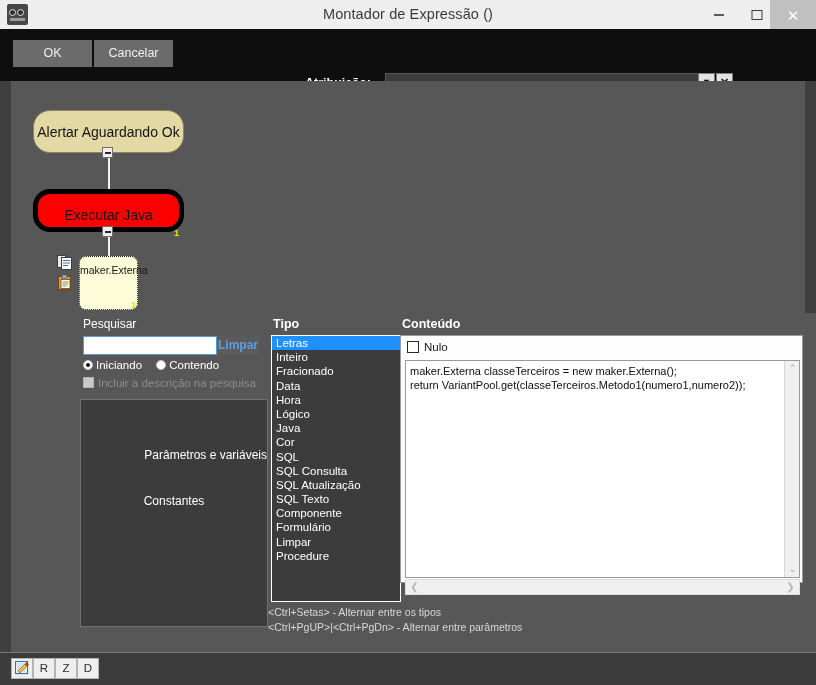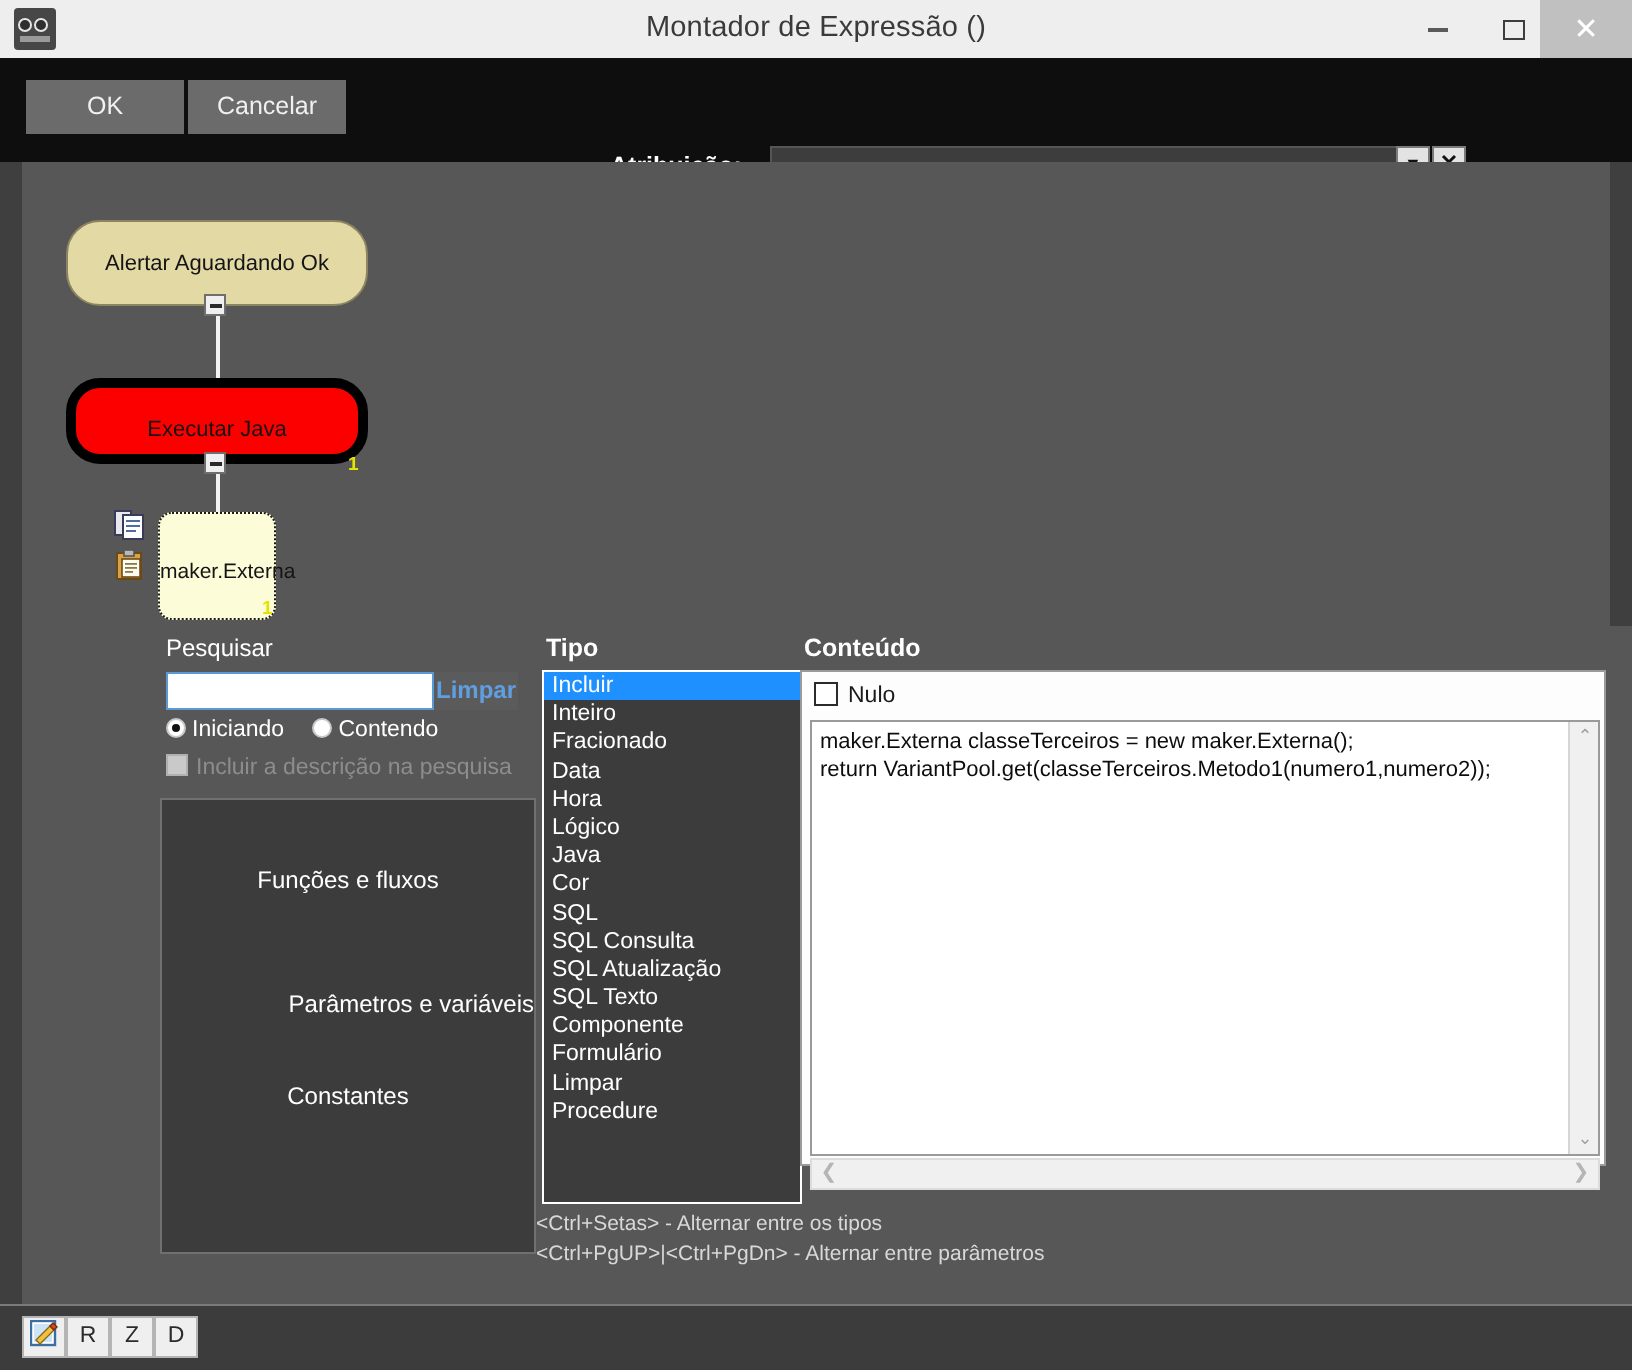--- a/index.html
+++ b/index.html
@@ -173,21 +173,21 @@
   
   #flow-diagram {
     position: absolute;
     left: 0; top: 0;
     width: 280px; height: 230px;
   }
   .flow-node {
     position: absolute;
     box-sizing: border-box;
     text-align: center;
-    font-size: 11px;
+    font-size: 14px;
     color: #141414;
     border-radius: 17px;
   }
   #node-alertar {
     left: 22px; top: 29px;
     width: 151px; height: 43px;
     background: #e2d9a4;
     border: 1px solid #8c8560;
     line-height: 43px;
   }
@@ -198,21 +198,21 @@
     border: 5px solid #000000;
     line-height: 43px;
   }
   #node-maker {
     left: 68px; top: 175px;
     width: 59px; height: 54px;
     background: #fdfcd9;
     border: 1.4px dotted #1c1c1c;
     border-radius: 7px;
     line-height: 14px;
-    padding-top: 22px;
+    padding-top: 6px;
     font-size: 10.5px;
   }
   .flow-connector {
     position: absolute;
     width: 1.5px;
     background: #f2f2f2;
   }
   #conn-1 { left: 97px; top: 72px;  height: 37px; }
   #conn-2 { left: 97px; top: 151px; height: 25px; }
   .collapse-box {
@@ -610,30 +610,29 @@
           <span class="radio-opt">
             <span class="radio-dot"></span><span>Contendo</span>
           </span>
         </div>
 
         <div id="desc-check-row">
           <span class="check-sq"></span><span>Incluir a descrição na pesquisa</span>
         </div>
 
         <div id="accordion">
-          <div class="accordion-item" id="acc-0">Funções e fluxos</div>
           <div class="accordion-item" id="acc-1">Parâmetros e variáveis</div>
           <div class="accordion-item" id="acc-2">Constantes</div>
         </div>
       </div>
 
       <div id="tipo-group">
         <div id="lbl-tipo">Tipo</div>
         <div id="tipo-list">
-            <div class="tipo-item selected">Incluir</div>
+            <div class="tipo-item selected">Letras</div>
             <div class="tipo-item">Inteiro</div>
             <div class="tipo-item">Fracionado</div>
             <div class="tipo-item">Data</div>
             <div class="tipo-item">Hora</div>
             <div class="tipo-item">Lógico</div>
             <div class="tipo-item">Java</div>
             <div class="tipo-item">Cor</div>
             <div class="tipo-item">SQL</div>
             <div class="tipo-item">SQL Consulta</div>
             <div class="tipo-item">SQL Atualização</div>

